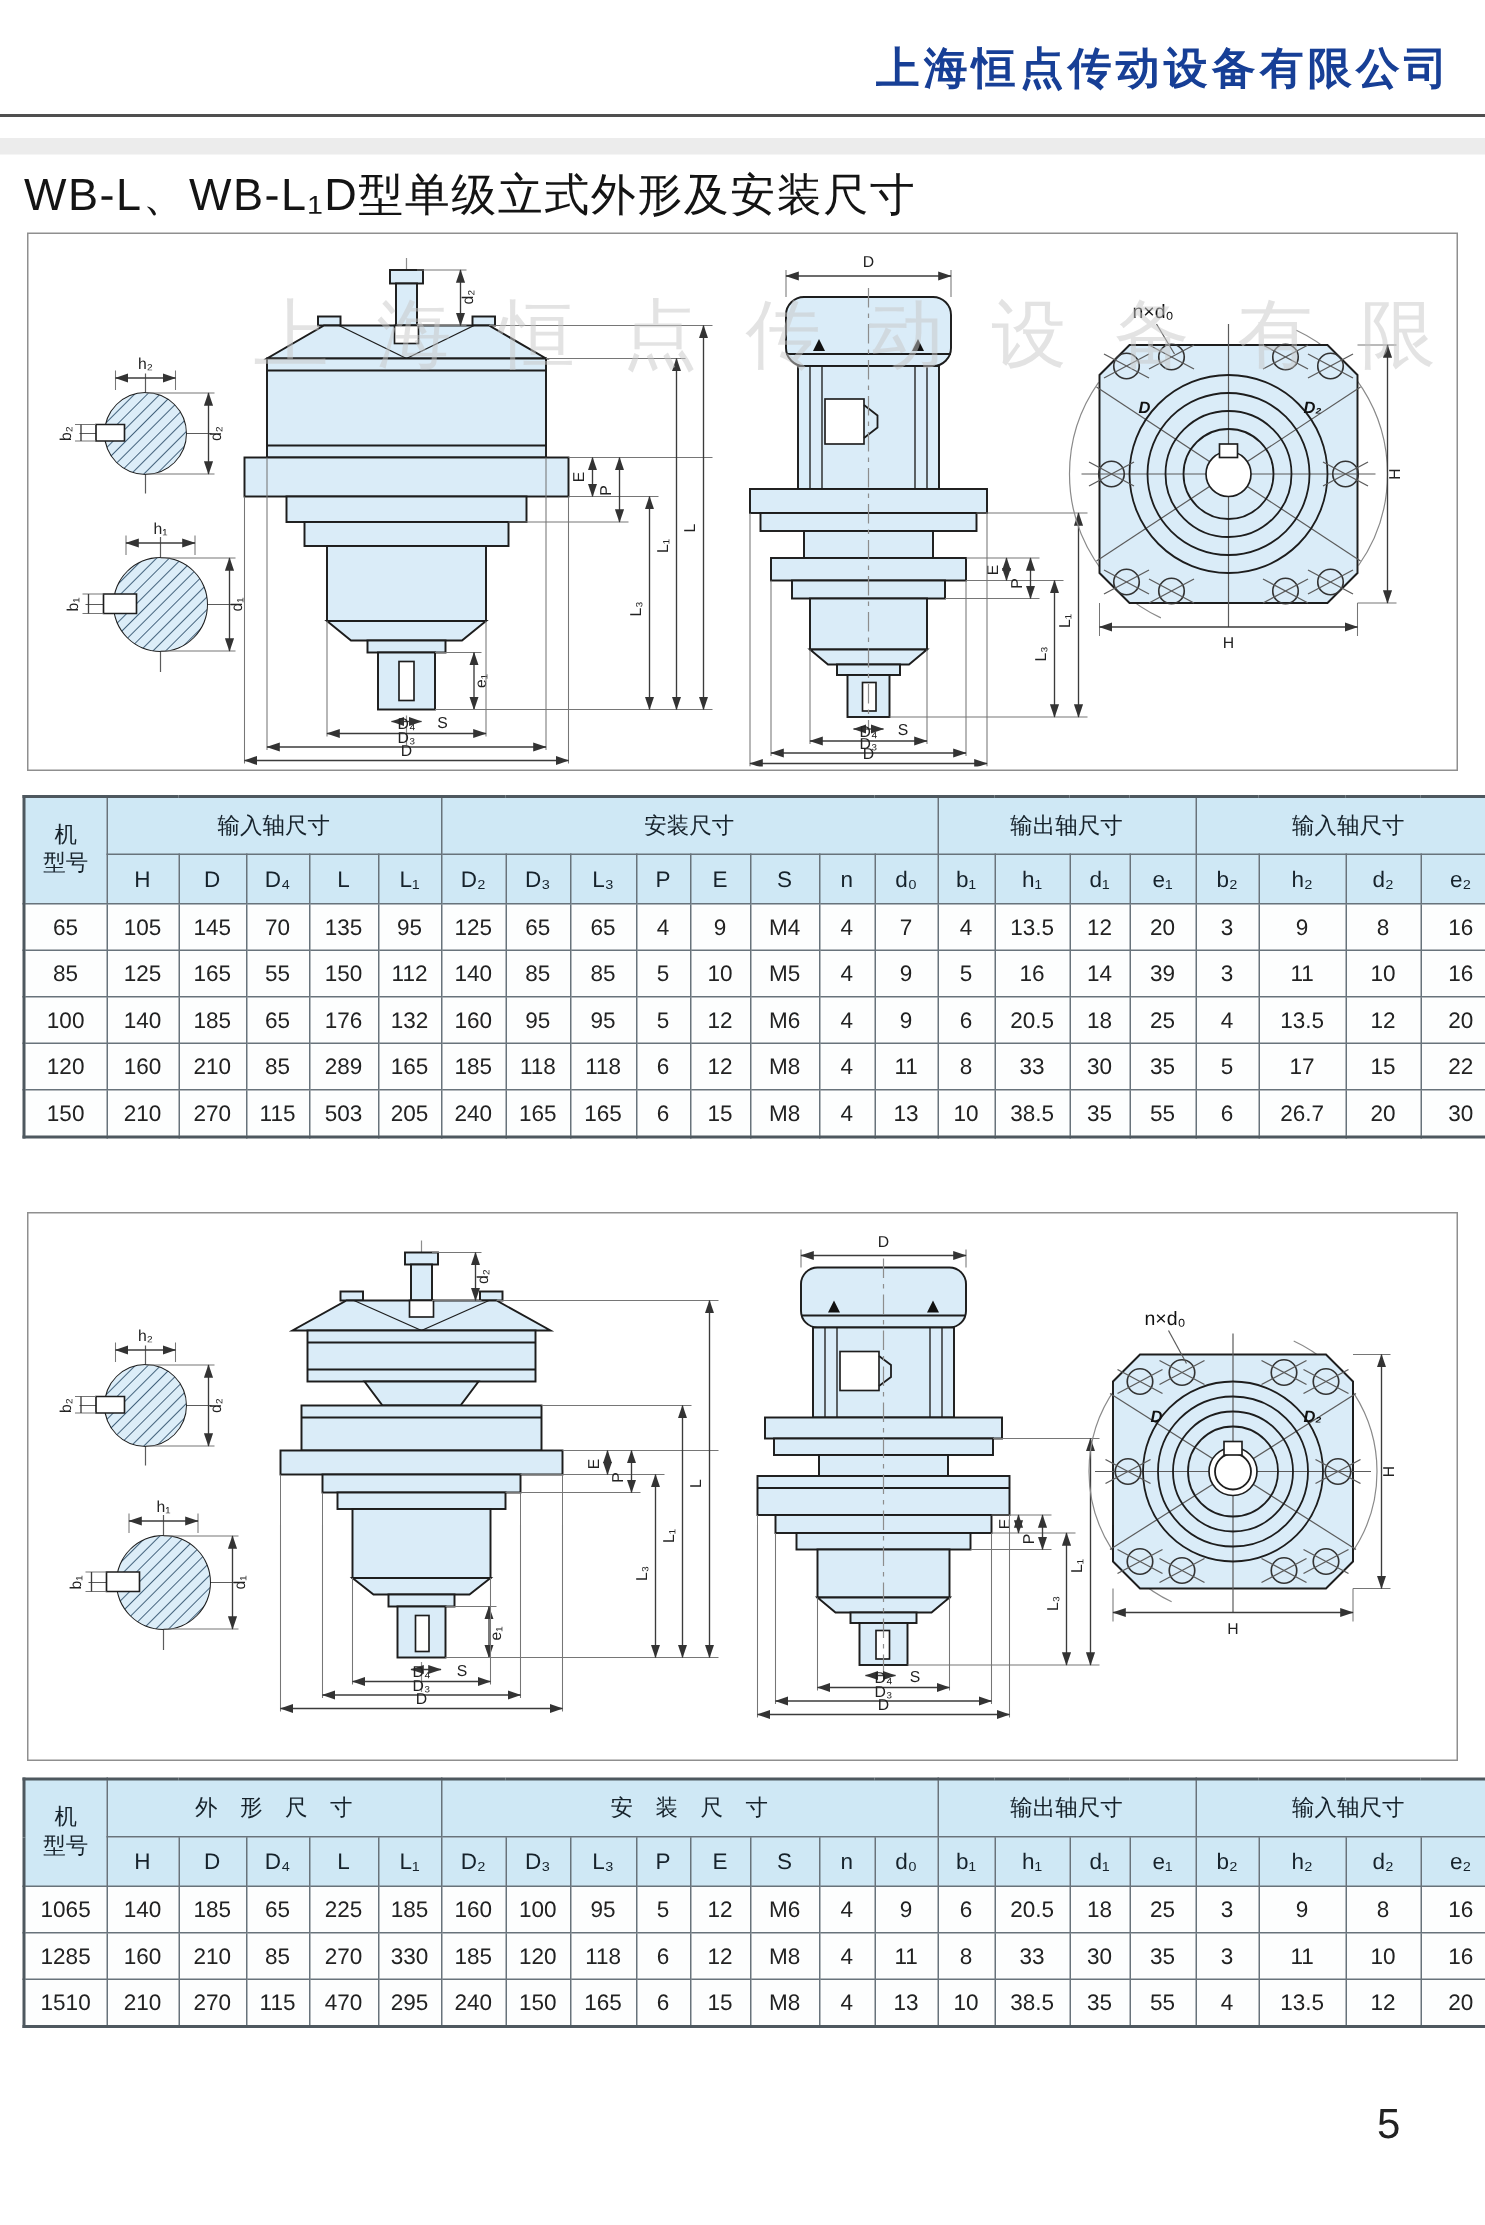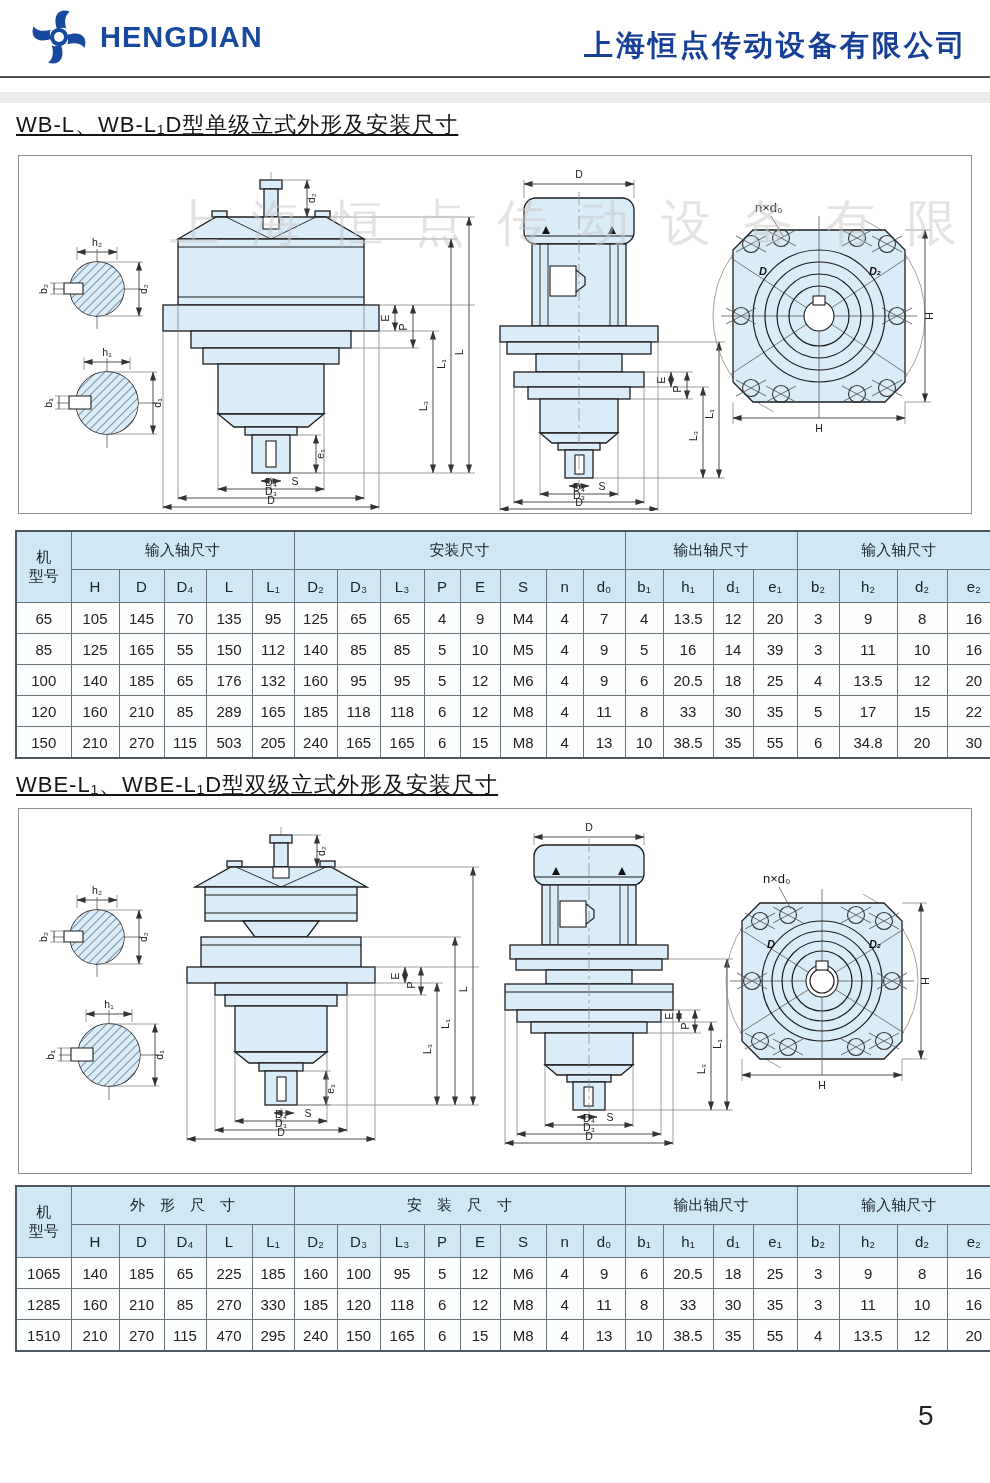--- a/index.html
+++ b/index.html
@@ -7,21 +7,21 @@
           font-family:"Liberation Sans","DejaVu Sans",sans-serif; color:#1b1b1b; }
 
   
   .brand { position:absolute; top:8px; left:30px; display:flex; align-items:center; gap:12px; }
   .logo-text { color:#17499e; font-size:29px; font-weight:700; letter-spacing:1px; }
   .company { position:absolute; top:26px; right:22px; color:#173f96; font-size:29px; font-weight:700;
              letter-spacing:3px; font-family:"Liberation Serif","DejaVu Serif",serif; }
   .rule { position:absolute; top:76px; left:0; width:990px; height:2px; background:#4f4f4f; }
   .band { position:absolute; top:92px; left:0; width:990px; height:11px; background:#ececec; }
 
-  .sec-title { position:absolute; left:16px; font-size:22px; color:#141414; font-weight:400; letter-spacing:1px;text-decoration:underline; }
+  .sec-title { position:absolute; left:16px; font-size:30px; color:#141414; font-weight:400; letter-spacing:1px; }
   #title1 { top:110px; }
   #title2 { top:770px; }
 
   .panel { position:absolute; left:18px; width:952px; border:1px solid #8f8f8f; background:#fff; }
   #panel1 { top:155px; height:357px; }
   #panel2 { top:808px; height:364px; }
 
   
   table.spec { position:absolute; left:15px; width:960px; border-collapse:collapse; table-layout:fixed;
                font-size:15px; text-align:center; border:2px solid #4e585f; }
@@ -50,33 +50,20 @@
   .lbl { font-size:10.5px; fill:#222; text-anchor:middle; }
   .lblb{ font-size:13px; fill:#111; text-anchor:start; }
   .dlb { font-size:11px; fill:#111; font-weight:600; text-anchor:middle; font-style:italic; }
   .wm  { font-size:50px; fill:#c8c8c8; opacity:.5; letter-spacing:32px; }
 </style>
 </head>
 <body>
 
 <div class="page">
 
-  <div class="brand">
-    <svg width="58" height="58" viewBox="-32 -32 64 64">
-      <g fill="#17499e">
-        <path d="M-2,-8 C-8,-26 2,-32 12,-28 C6,-24 6,-16 8,-9 C5,-11 1,-10 -2,-8 Z"></path>
-        <path d="M8,-2 C26,-8 32,2 28,12 C24,6 16,6 9,8 C11,5 10,1 8,-2 Z"></path>
-        <path d="M2,8 C8,26 -2,32 -12,28 C-6,24 -6,16 -8,9 C-5,11 -1,10 2,8 Z"></path>
-        <path d="M-8,2 C-26,8 -32,-2 -28,-12 C-24,-6 -16,-6 -9,-8 C-11,-5 -10,-1 -8,2 Z"></path>
-        <circle r="10"></circle>
-      </g>
-      <circle r="5.5" fill="#ffffff"></circle>
-    </svg>
-    <span class="logo-text">HENGDIAN</span>
-  </div>
   <div class="company">上海恒点传动设备有限公司</div>
   <div class="rule"></div>
   <div class="band"></div>
 
   <div class="sec-title" id="title1">WB-L、WB-L₁D型单级立式外形及安装尺寸</div>
 
   <div class="panel" id="panel1">
   <svg width="952" height="355" viewBox="0 0 952 355">
     <defs>
       <pattern id="ht1" patternUnits="userSpaceOnUse" width="6" height="6" patternTransform="rotate(45)">
@@ -465,28 +452,27 @@
           <td>6</td>
           <td>15</td>
           <td>M8</td>
           <td>4</td>
           <td>13</td>
           <td>10</td>
           <td>38.5</td>
           <td>35</td>
           <td>55</td>
           <td>6</td>
-          <td>34.8</td>
+          <td>26.7</td>
           <td>20</td>
           <td>30</td>
         </tr>
       </tbody>
     </table>
 
-  <div class="sec-title" id="title2">WBE-L₁、WBE-L₁D型双级立式外形及安装尺寸</div>
 
   <div class="panel" id="panel2">
   <svg width="952" height="362" viewBox="0 0 952 362">
     <defs>
       <pattern id="ht2" patternUnits="userSpaceOnUse" width="6" height="6" patternTransform="rotate(45)">
         <rect width="6" height="6" fill="#dcedf8"></rect>
         <line x1="0" y1="0" x2="0" y2="6" stroke="#33536f" stroke-width="1.2"></line>
       </pattern>
       <marker id="ar2" viewBox="0 0 10 8" markerWidth="10" markerHeight="8" refX="9.5" refY="4" orient="auto-start-reverse">
         <path d="M0,0.6 L10,4 L0,7.4 Z" fill="#333"></path>

